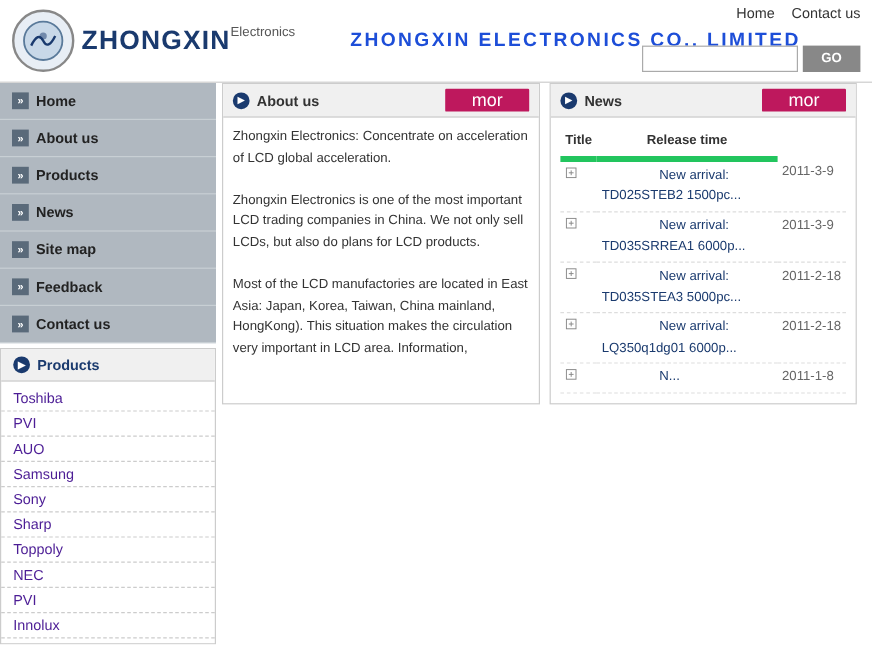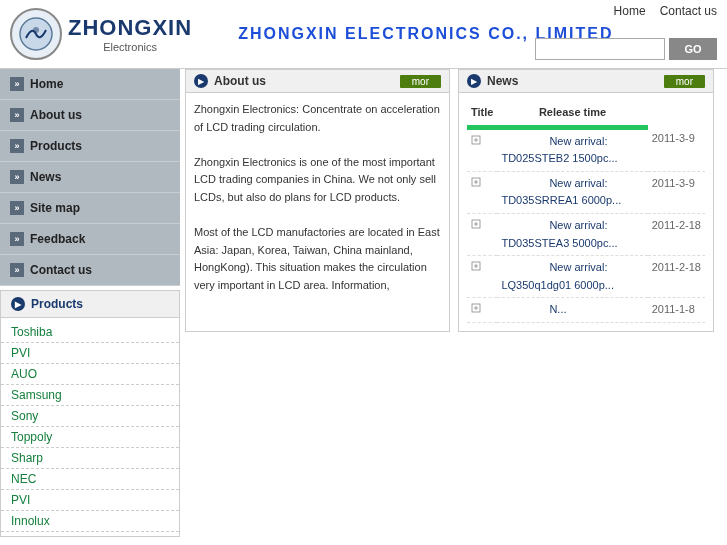--- a/index.html
+++ b/index.html
@@ -21,21 +21,21 @@
     #logo-circle {
       width: 52px; height: 52px;
       border: 2px solid #888;
       border-radius: 50%;
       display: flex; align-items: center; justify-content: center;
       overflow: hidden;
       background: #e8eef5;
     }
     #logo-circle svg { width: 36px; height: 36px; }
     #brand-text {
-      display: flex; flex-direction: column;
+      display: flex; flex-direction: row;
     }
     #brand-zhongxin {
       font-size: 22px; font-weight: bold; color: #1a3a6e; letter-spacing: 1px;
     }
     #brand-electronics {
       font-size: 11px; color: #555; text-align: center;
     }
     #site-title {
       font-size: 16px; font-weight: bold; color: #1d4ed8; letter-spacing: 2px;
       margin-left: 46px; flex: 1;
@@ -85,40 +85,40 @@
       background: #f0f0f0; padding: 6px 10px; font-weight: bold; color: #1a3a6e;
       display: flex; align-items: center; gap: 6px; border-bottom: 1px solid #ccc;
     }
     #products-sidebar-title .blue-dot {
       width: 14px; height: 14px; background: #1a3a6e; border-radius: 50%;
       display: flex; align-items: center; justify-content: center;
       color: #fff; font-size: 8px;
     }
     #products-list { padding: 4px 0; }
     #products-list .prod-item {
-      padding: 3px 10px; font-size: 12px; color: #15803d; cursor: pointer;
+      padding: 3px 10px; font-size: 12px; color: #4c1d95; cursor: pointer;
       border-bottom: 1px dashed #ccc;
     }
 
     
     .panel {
       border: 1px solid #ccc; margin-bottom: 6px; float: left;
     }
     .panel-header {
       background: #f0f0f0; padding: 4px 8px; display: flex; align-items: center;
       gap: 6px; border-bottom: 1px solid #ccc;
     }
     .panel-title-icon {
       width: 14px; height: 14px; background: #1a3a6e; border-radius: 50%;
       display: flex; align-items: center; justify-content: center;
       color: #fff; font-size: 8px; flex-shrink: 0;
     }
     .panel-title { font-size: 12px; font-weight: bold; color: #333; flex: 1; }
     .more-btn {
-      background: #4d7c0f; color: #fff; font-size: 10px; padding: 1px 12px;
+      background: #be185d; color: #fff; font-size: 15px; padding: 1px 22px;
       border: none; cursor: pointer; border-radius: 1px;
     }
     .panel-body { padding: 8px; font-size: 11px; line-height: 1.6; color: #333; }
 
     
     #about-panel { width: 265px; margin-right: 4px; }
     
     #news-panel { width: 256px; }
 
     .news-table { width: 100%; border-collapse: collapse; font-size: 11px; }
@@ -198,42 +198,42 @@
       <div id="products-sidebar-title">
         <div class="blue-dot">▶</div>
         <span>Products</span>
       </div>
       <div id="products-list">
           <div class="prod-item">Toshiba</div>
           <div class="prod-item">PVI</div>
           <div class="prod-item">AUO</div>
           <div class="prod-item">Samsung</div>
           <div class="prod-item">Sony</div>
+          <div class="prod-item">Sharp</div>
           <div class="prod-item">Toppoly</div>
-          <div class="prod-item">Sharp</div>
           <div class="prod-item">NEC</div>
           <div class="prod-item">PVI</div>
           <div class="prod-item">Innolux</div>
         </div>
     </div>
 
   </div>
 
   <div id="right-area">
 
     <div id="panels-row">
 
       <div class="panel" id="about-panel">
         <div class="panel-header">
           <div class="panel-title-icon">▶</div>
           <span class="panel-title">About us</span>
           <button class="more-btn">mor</button>
         </div>
         <div class="panel-body">
-          <p>Zhongxin Electronics: Concentrate on acceleration of LCD trading circulation.</p>
+          <p>Zhongxin Electronics: Concentrate on acceleration of LCD global acceleration.</p>
           <br>
           <p>Zhongxin Electronics is one of the most important LCD trading companies in China. We not only sell LCDs, but also do plans for LCD products.</p>
           <br>
           <p>Most of the LCD manufactories are located in East Asia: Japan, Korea, Taiwan, China mainland, HongKong). This situation makes the circulation very important in LCD area. Information,</p>
         </div>
       </div>
 
       <div class="panel" id="news-panel">
         <div class="panel-header">
           <div class="panel-title-icon">▶</div>

